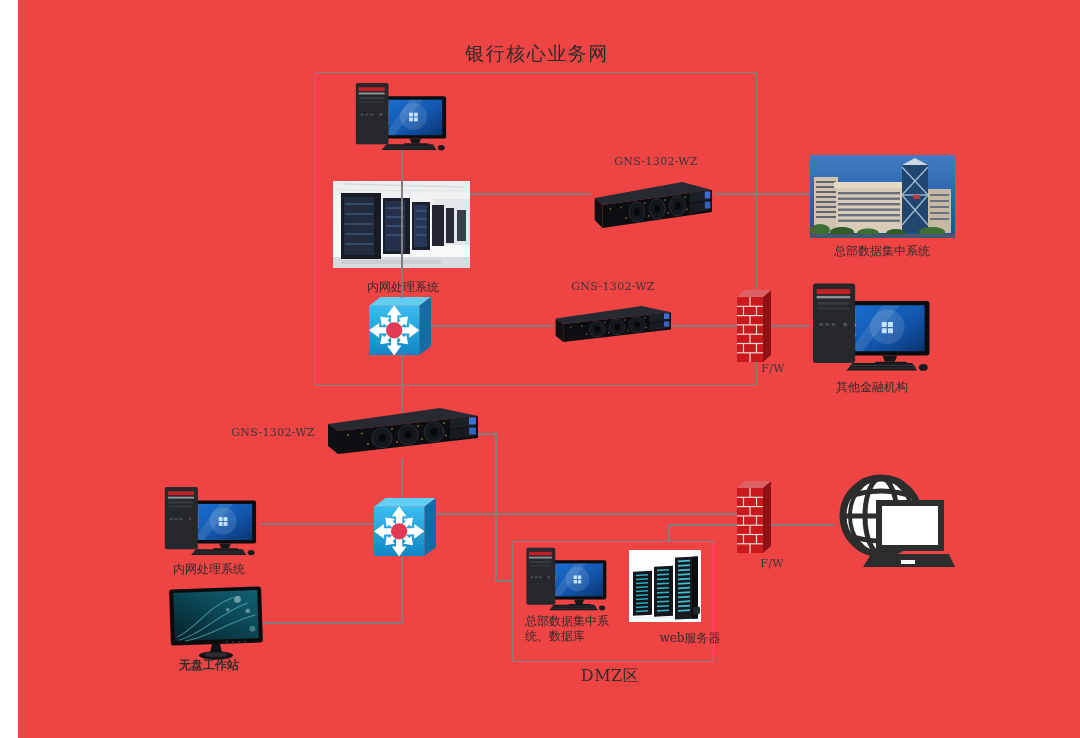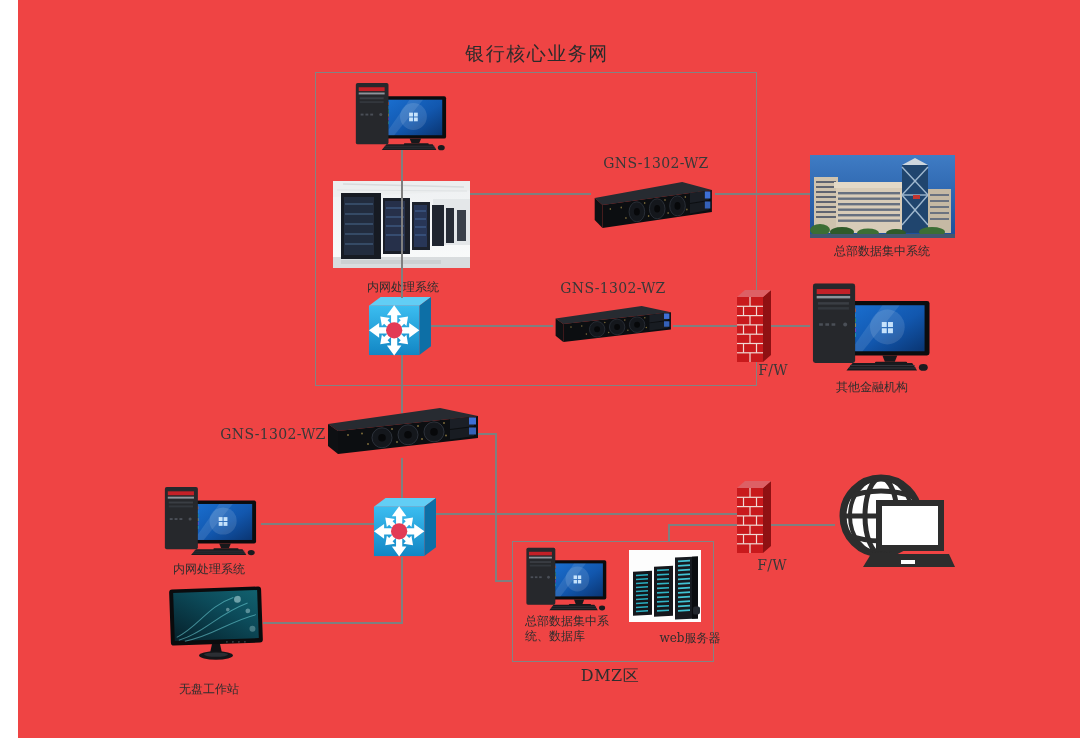--- a/index.html
+++ b/index.html
@@ -9,21 +9,21 @@
   }
   .zone-box{position:absolute;border:1.5px solid #838383;background:transparent;z-index:1;}
   .line{position:absolute;background:#7f7f7f;z-index:1;}
   .line.h{height:1.5px;}
   .line.v{width:1.5px;}
   .line.over{z-index:3;}
   .node{position:absolute;z-index:2;}
   .node svg{display:block;width:100%;height:100%;}
   .lbl{position:absolute;z-index:2;font-size:12px;line-height:1.25;white-space:nowrap;color:#2e2e2e;}
   .lbl.center{transform:translateX(-50%);}
-  .lbl.en{font-size:14px;letter-spacing:.3px;color:#383838;}
+  .lbl.en{font-size:11px;letter-spacing:.3px;color:#383838;}
   .lbl.title{font-size:19px;letter-spacing:1.5px;color:#2b2b2b;}
   .lbl.dmz{font-size:16px;letter-spacing:.5px;}
   .lbl.wrap{white-space:normal;width:99px;text-align:left;}
   #defs{position:absolute;width:0;height:0;overflow:hidden;}
 </style>
 </head>
 <body>
 
 <svg id="defs" aria-hidden="true">
   <defs>
@@ -466,19 +466,19 @@
 
   <div class="lbl title center" style="left:519px;top:42px;">银行核心业务网</div>
   <div class="lbl center" style="left:385px;top:280px;">内网处理系统</div>
   <div class="lbl en center" style="left:638px;top:155px;">GNS-1302-WZ</div>
   <div class="lbl center" style="left:864px;top:244px;">总部数据集中系统</div>
   <div class="lbl en center" style="left:595px;top:280px;">GNS-1302-WZ</div>
   <div class="lbl en center" style="left:755px;top:362px;">F/W</div>
   <div class="lbl center" style="left:854px;top:380px;">其他金融机构</div>
   <div class="lbl en center" style="left:255px;top:426px;">GNS-1302-WZ</div>
   <div class="lbl center" style="left:191px;top:562px;">内网处理系统</div>
-  <div class="lbl center" style="left:191px;top:682px;">无盘工作站</div>
+  <div class="lbl center" style="left:191px;top:658px;font-weight:bold;">无盘工作站</div>
   <div class="lbl wrap" style="left:507px;top:614px;">总部数据集中系统、数据库</div>
   <div class="lbl center" style="left:672px;top:631px;">web服务器</div>
   <div class="lbl en center" style="left:754px;top:557px;">F/W</div>
   <div class="lbl dmz center" style="left:592px;top:666px;">DMZ区</div>
 
 </div>
 
 </body></html>

